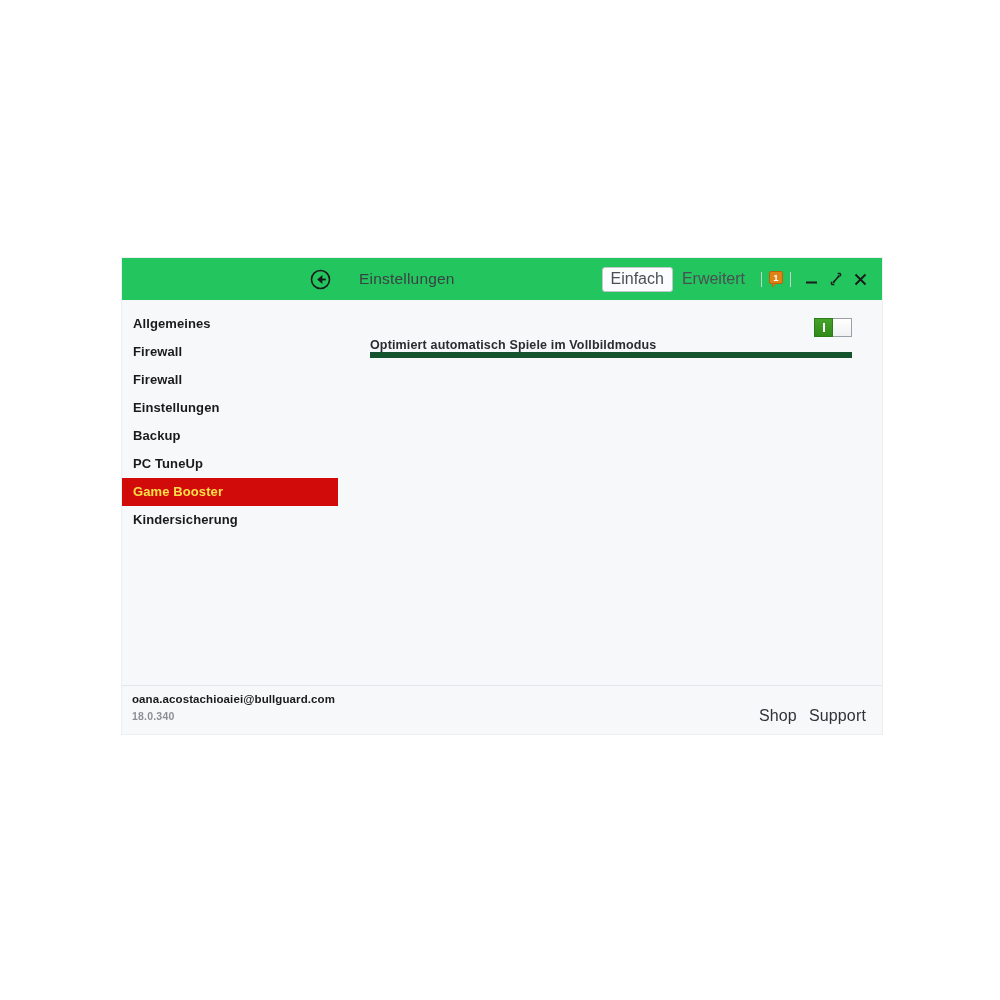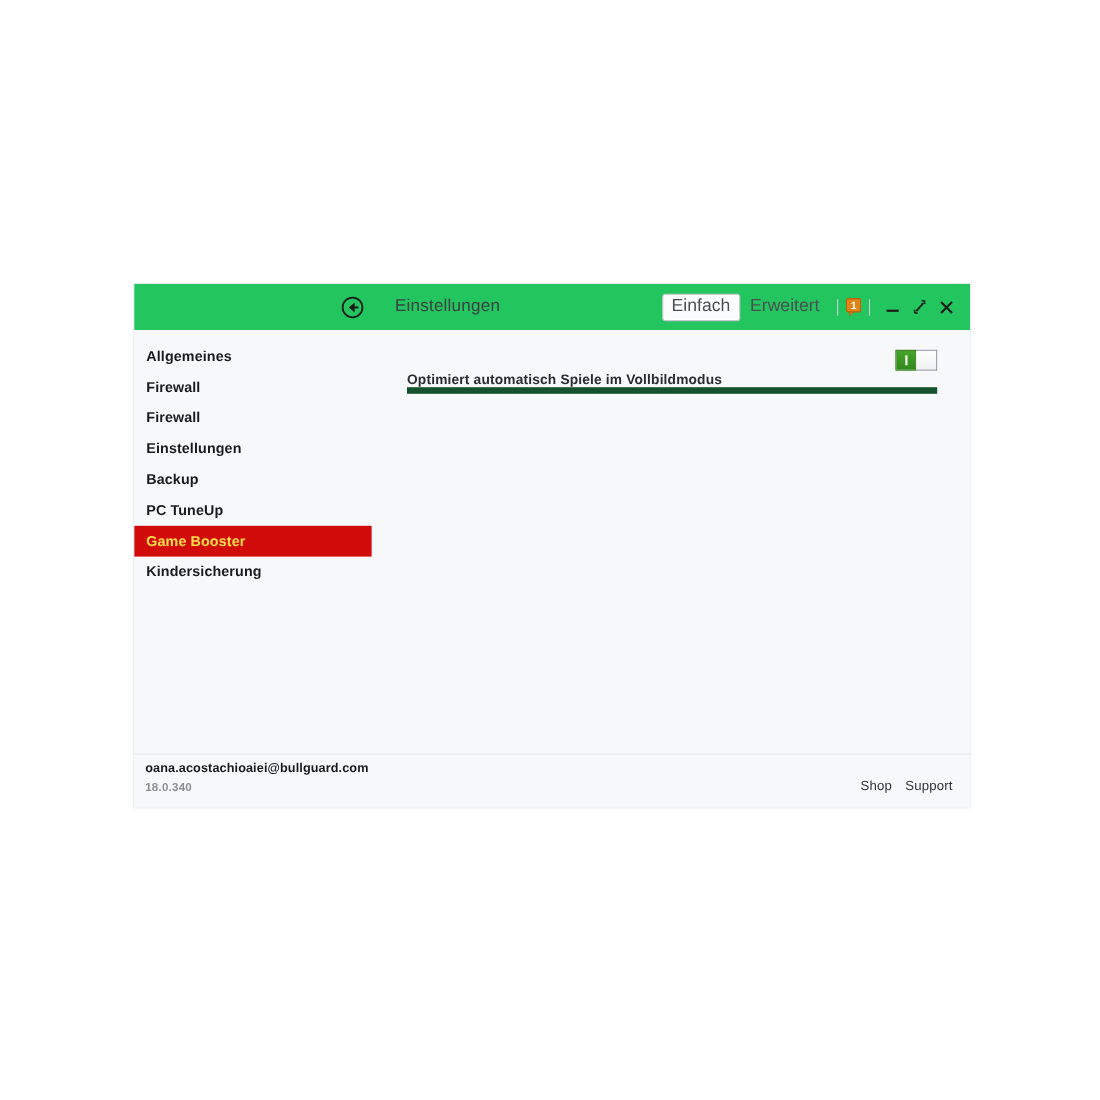--- a/index.html
+++ b/index.html
@@ -244,21 +244,21 @@
     font-weight: bold;
   }
   #footer-links {
     position: absolute;
     right: 16px;
     top: 21px;
     display: flex;
     gap: 12px;
   }
   #footer-links span {
-    font-size: 12px;
+    font-size: 16px;
     color: #2f3336;
     cursor: pointer;
     letter-spacing: 0.15px;
     font-family: "Liberation Sans", sans-serif;
   }
 </style>
 </head>
 <body>
 
 <div id="app-window">

